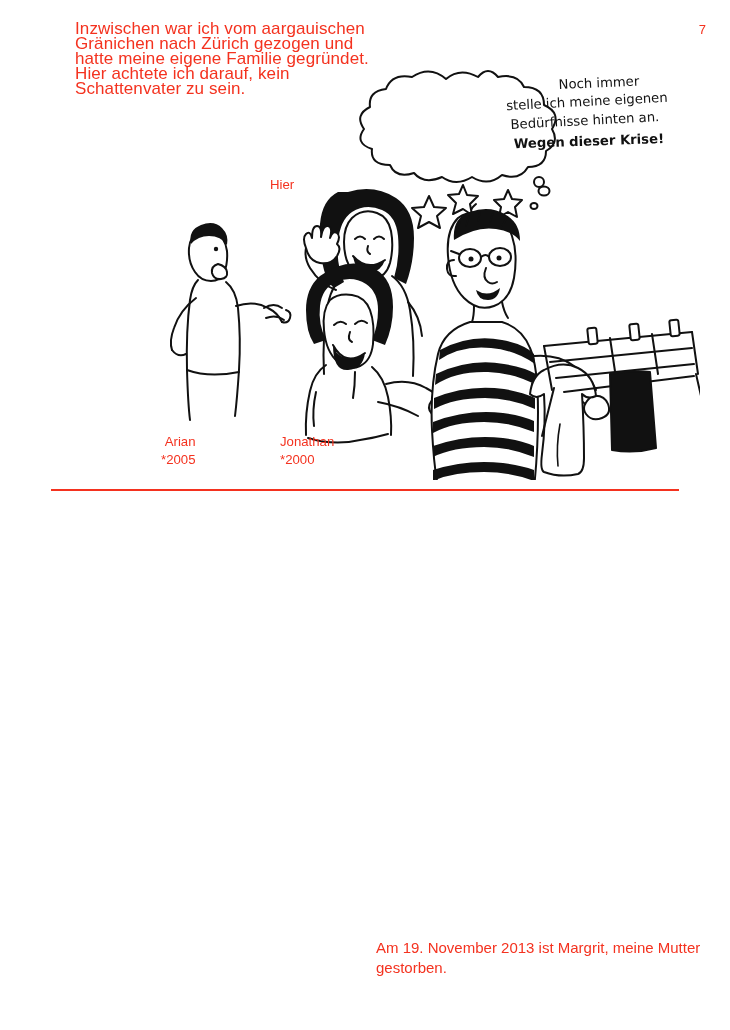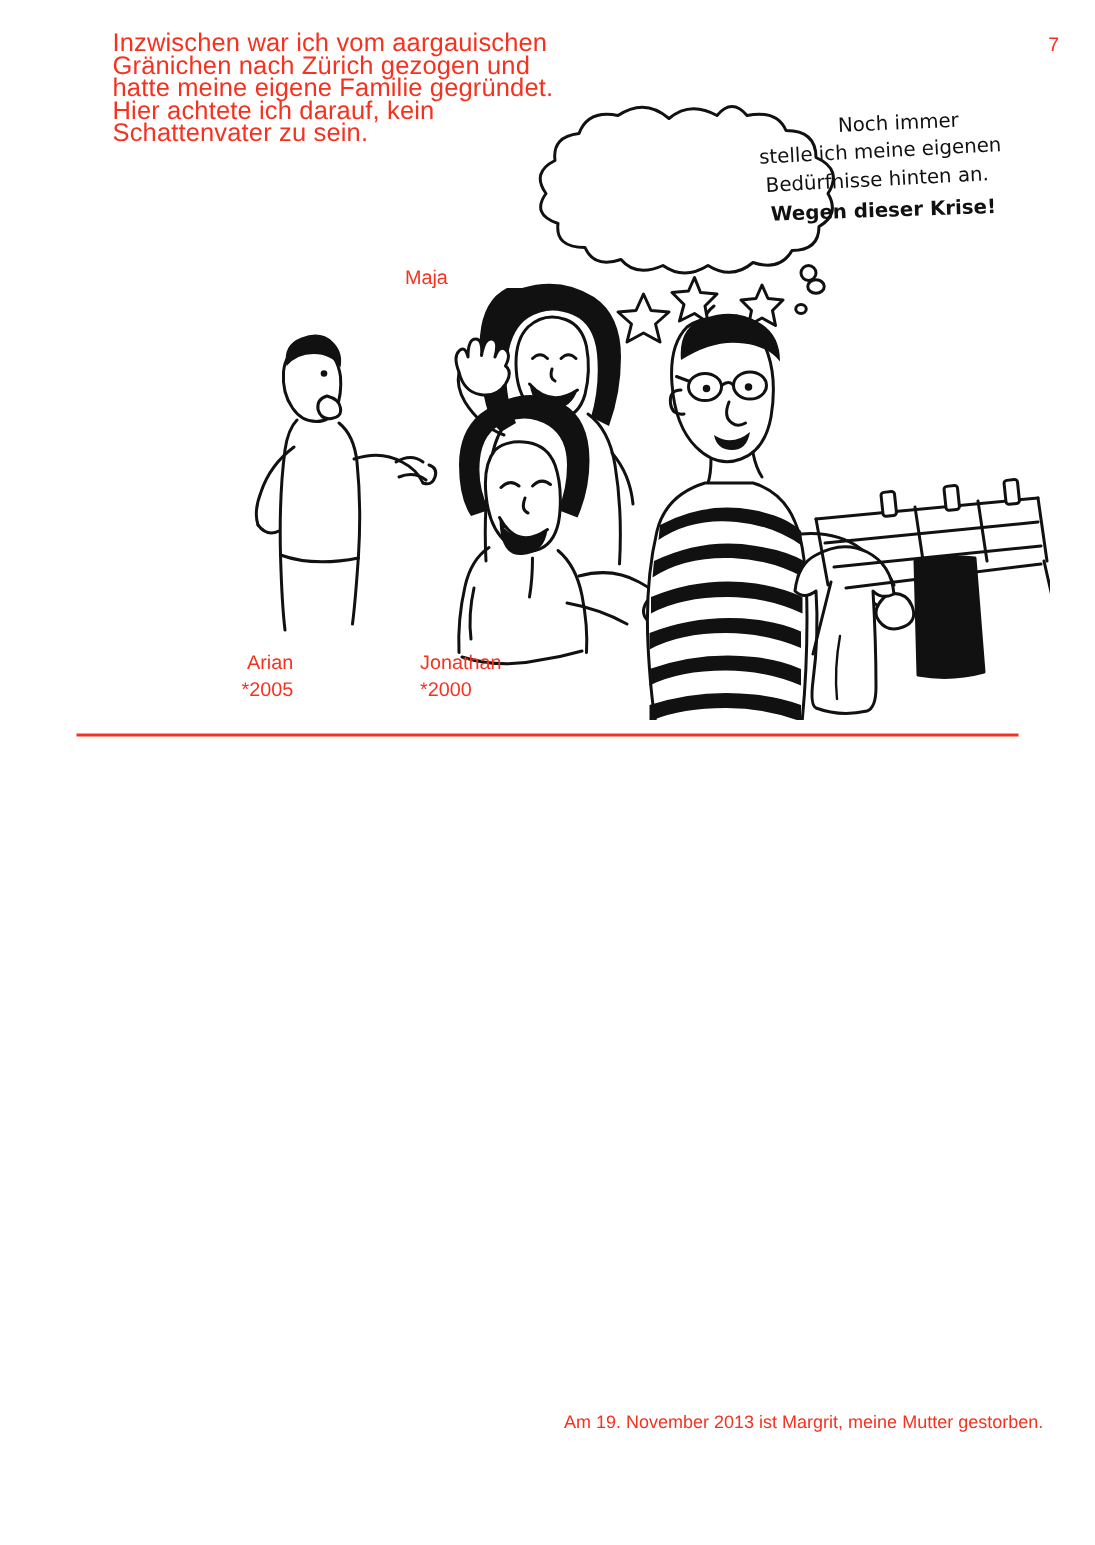--- a/index.html
+++ b/index.html
@@ -57,21 +57,21 @@
     width: 628px;
     height: 1.6px;
     background: #f4321f;
   }
   .bottom-text {
     position: absolute;
     left: 376px;
     top: 938px;
     width: 330px;
     color: #f4321f;
-    font-size: 12px;
+    font-size: 15px;
     line-height: 20.4px;
   }
 
   
   .illustration {
     position: absolute;
     left: 140px;
     top: 40px;
     width: 560px;
     height: 440px;
@@ -285,21 +285,21 @@
     </svg>
   </div>
 
   <div class="bubble-text">
     <div class="bubble-line l1">Noch immer</div>
     <div class="bubble-line l2">stelle ich meine eigenen</div>
     <div class="bubble-line l3">Bedürfnisse hinten an.</div>
     <div class="bubble-line l4">Wegen dieser Krise!</div>
   </div>
 
-  <div class="caption maja">Maja</div>
+  <div class="caption maja">Hier</div>
 
   <div class="caption arian">
     <div>Arian</div>
     <div>*2005</div>
   </div>
 
   <div class="caption jon">
     <div>Jonathan</div>
     <div>*2000</div>
   </div>

